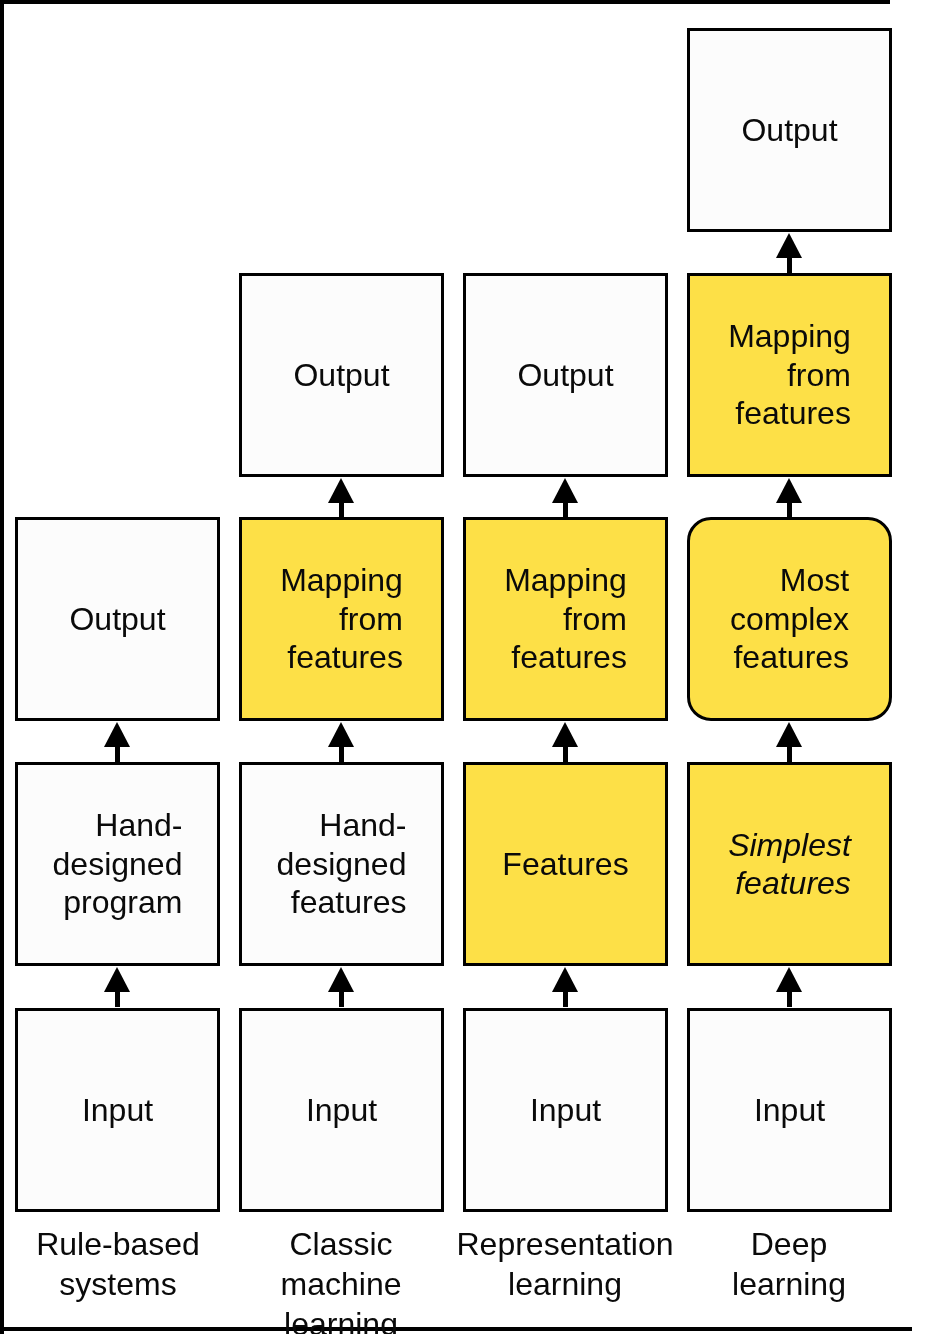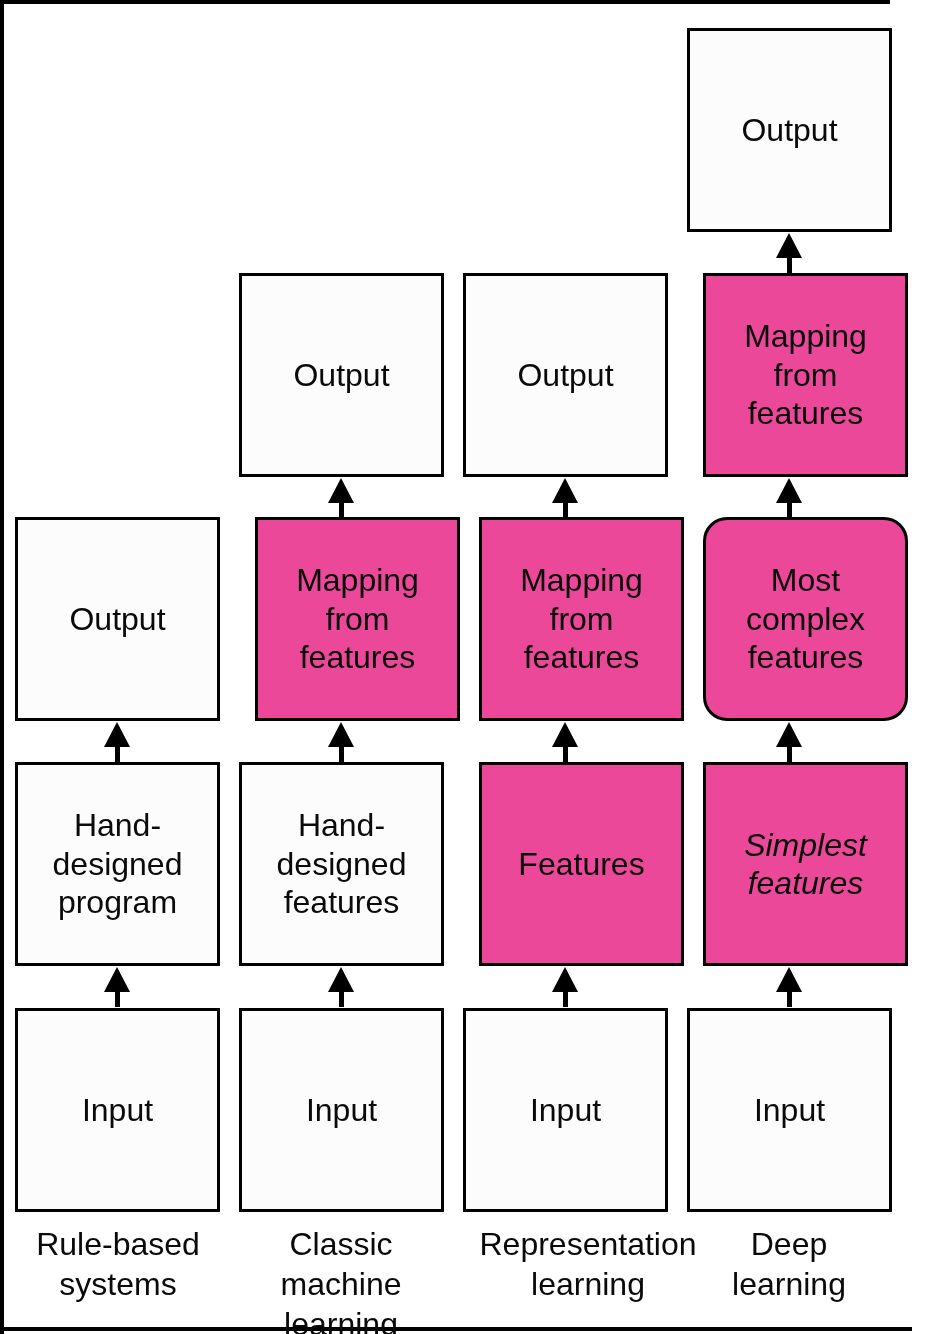--- a/index.html
+++ b/index.html
@@ -8,24 +8,24 @@
     font-family:"Liberation Sans","DejaVu Sans",sans-serif; overflow:hidden;
   }
   .frame { position:absolute; background:#000000; }
   .frame.left   { left:0; top:0; width:4px; height:1334px; }
   .frame.top    { left:0; top:0; width:890px; height:4px; }
   .frame.bottom { left:0; top:1327px; width:912px; height:4px; }
   .box {
     position:absolute; width:205px; height:204px; box-sizing:border-box;
     border:3px solid #000000; background:#fcfcfc;
     display:flex; align-items:center; justify-content:center;
-    text-align:center; font-size:32px; line-height:1.2; color:#0a0a0a;
+    text-align:right; font-size:32px; line-height:1.2; color:#0a0a0a;
     white-space:pre-line;
   }
-  .box.gray { background:#ec4899;margin-left:16px; }
+  .box.gray { background:#fde047; }
   .arrow {
     position:absolute; width:26px; height:40px;
     display:flex; flex-direction:column; align-items:center;
   }
   .arrow .head {
     width:0; height:0;
     border-left:13px solid transparent; border-right:13px solid transparent;
     border-bottom:25px solid #000000;
   }
   .arrow .stem { width:5px; flex:1; background:#000000; }
@@ -123,18 +123,18 @@
   <div class="arrow" style="left:776px; top:233px;">
     <div class="head"></div>
       <div class="stem"></div>
   </div>
 
   <div class="col-label" style="left:-32px;">Rule-based
 systems</div>
   <div class="col-label" style="left:191px;">Classic
 machine
 learning</div>
-  <div class="col-label" style="left:438px;">Representation
+  <div class="col-label" style="left:415px;">Representation
 learning</div>
   <div class="col-label" style="left:639px;text-align:center;">Deep
 learning</div>
 
 </div>
 
 </body></html>

